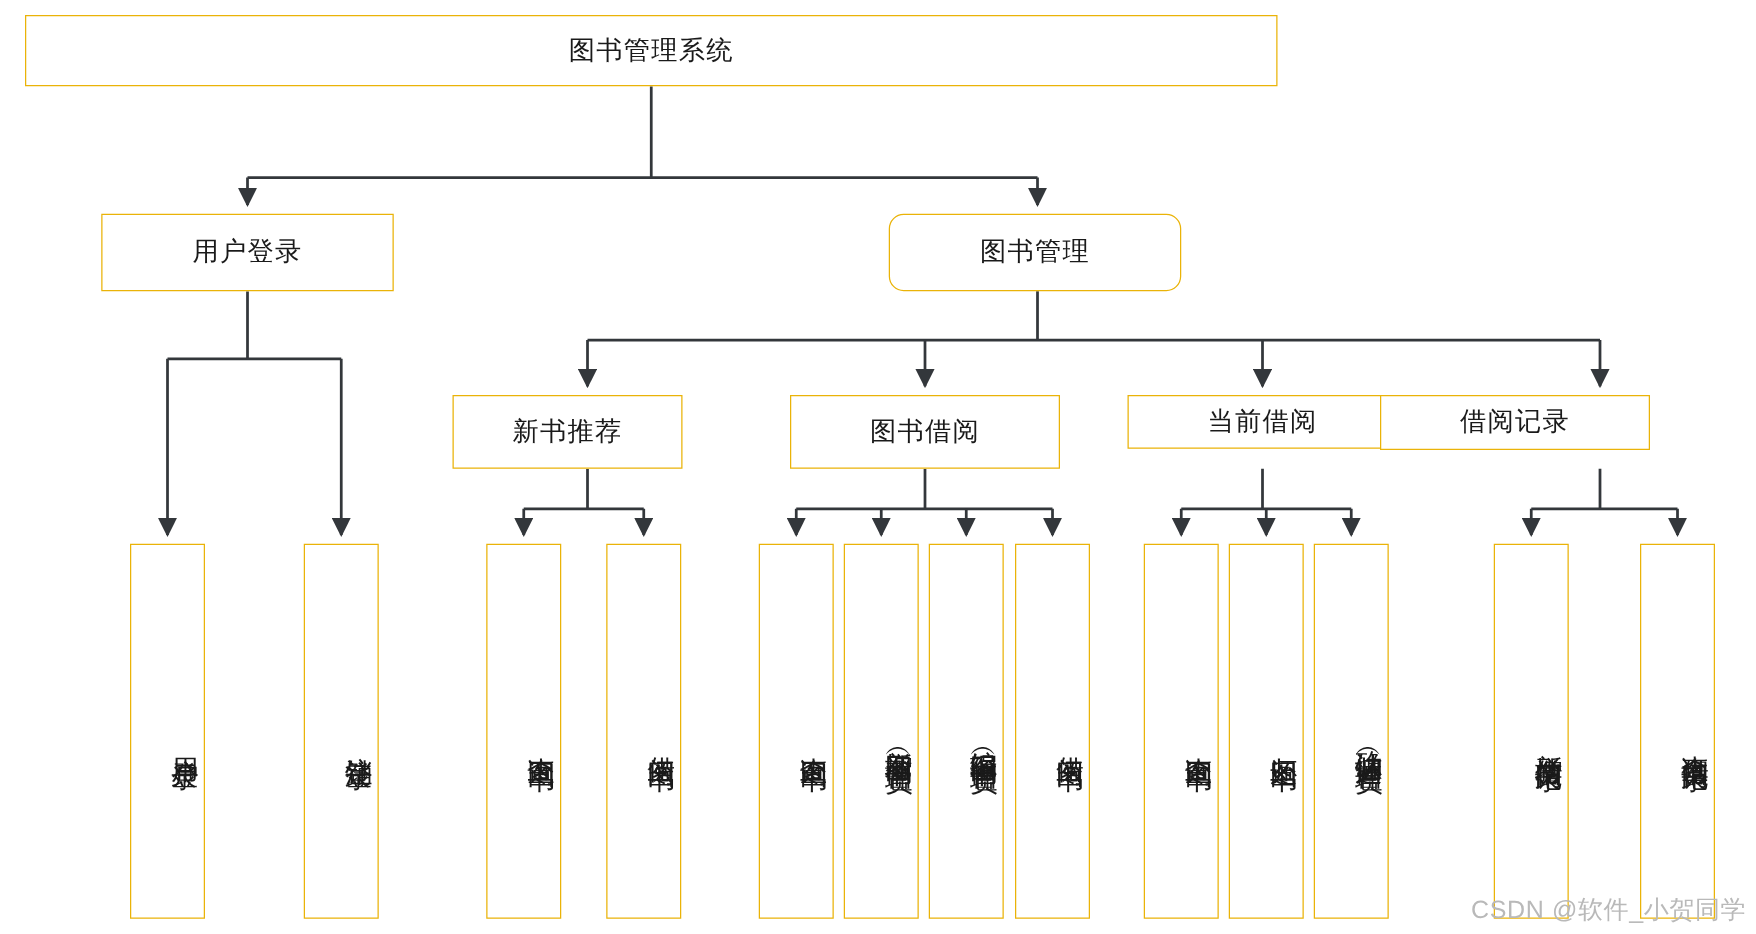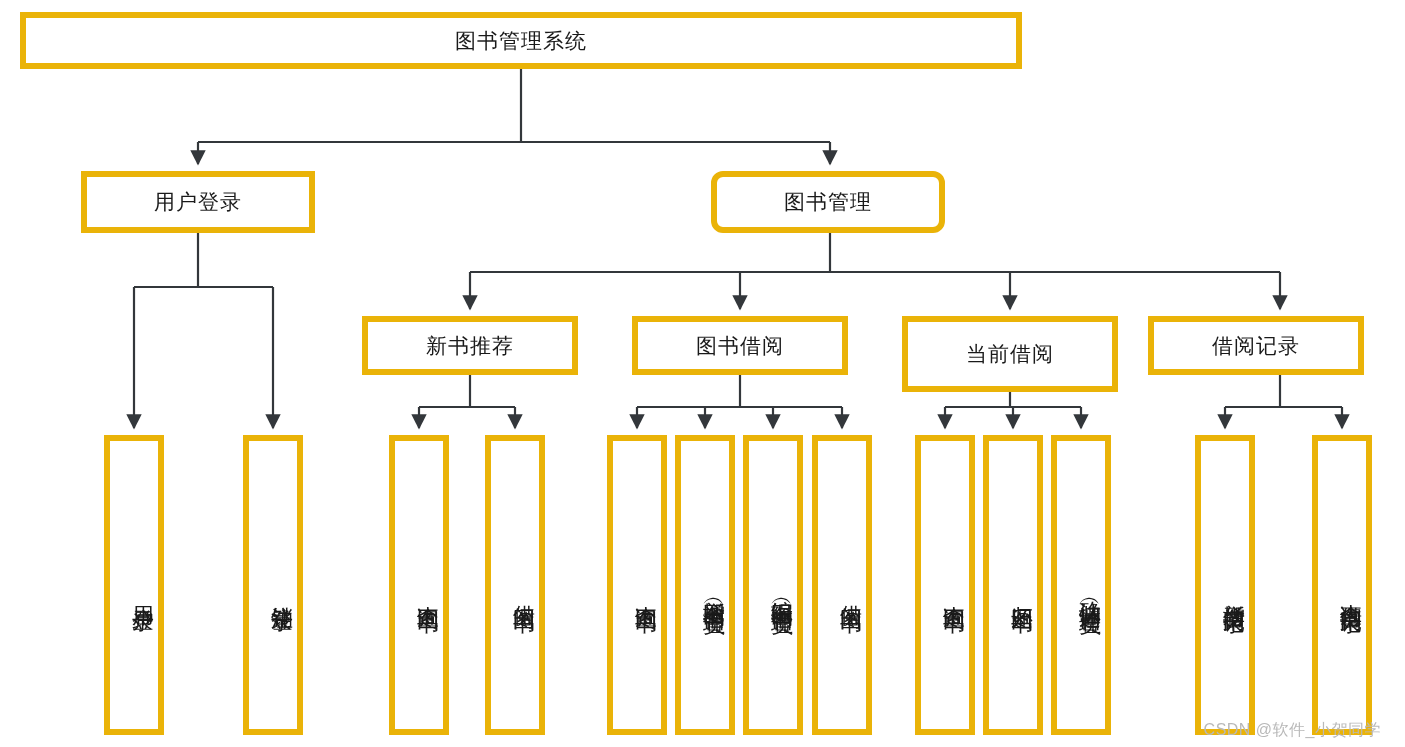--- a/index.html
+++ b/index.html
@@ -22,21 +22,21 @@
     left: 0;
     top: 0;
     width: 1405px;
     height: 747px;
     pointer-events: none;
   }
   .node {
     position: absolute;
     box-sizing: border-box;
     background: #ffffff;
-    border: 6px solid #eab308;
+    border: 1px solid #eab308;
     display: flex;
     align-items: center;
     justify-content: center;
     color: #1a1a1a;
     text-align: center;
   }
   .node.horiz {
     font-size: 21px;
     letter-spacing: 1px;
     line-height: 1.2;
@@ -50,23 +50,23 @@
     align-items: flex-start;
     justify-content: center;
   }
   .node.vert > span {
     writing-mode: vertical-rl;
     text-orientation: upright;
     display: block;
   }
   #watermark {
     position: absolute;
-    right: 24px;
+    right: 8px;
     bottom: 6px;
-    font-size: 16px;
+    font-size: 20px;
     color: #b9b9b9;
     letter-spacing: 0.5px;
     white-space: nowrap;
     user-select: none;
   }
 </style>
 </head>
 <body>
 
 <div id="canvas">
@@ -125,30 +125,30 @@
     <span>图书管理系统</span>
   </div>
 
   <div class="node horiz" style="left:81px; top:171px; width:234px; height:62px;">
     <span>用户登录</span>
   </div>
   <div class="node horiz" style="left:711px; top:171px; width:234px; height:62px;border-radius:12px;">
     <span>图书管理</span>
   </div>
 
-  <div class="node horiz" style="left:362px; top:316px; width:216px; height:59px;">
+  <div class="node horiz" style="left:362px; top:316px; width:184px; height:59px;">
     <span>新书推荐</span>
   </div>
   <div class="node horiz" style="left:632px; top:316px; width:216px; height:59px;justify-content:center;">
     <span>图书借阅</span>
   </div>
-  <div class="node horiz" style="left:902px; top:316px; width:216px; height:76px;">
+  <div class="node horiz" style="left:902px; top:316px; width:216px; height:43px;">
     <span>当前借阅</span>
   </div>
-  <div class="node horiz" style="left:1148px; top:316px; width:216px; height:59px;">
+  <div class="node horiz" style="left:1104px; top:316px; width:216px; height:44px;">
     <span>借阅记录</span>
   </div>
 
   <div class="node vert" style="left:104px; top:435px; width:60px; height:300px;">
     <span>用户登录</span>
   </div>
   <div class="node vert" style="left:243px; top:435px; width:60px; height:300px;">
     <span>注销登录</span>
   </div>
   <div class="node vert" style="left:389px; top:435px; width:60px; height:300px;">

